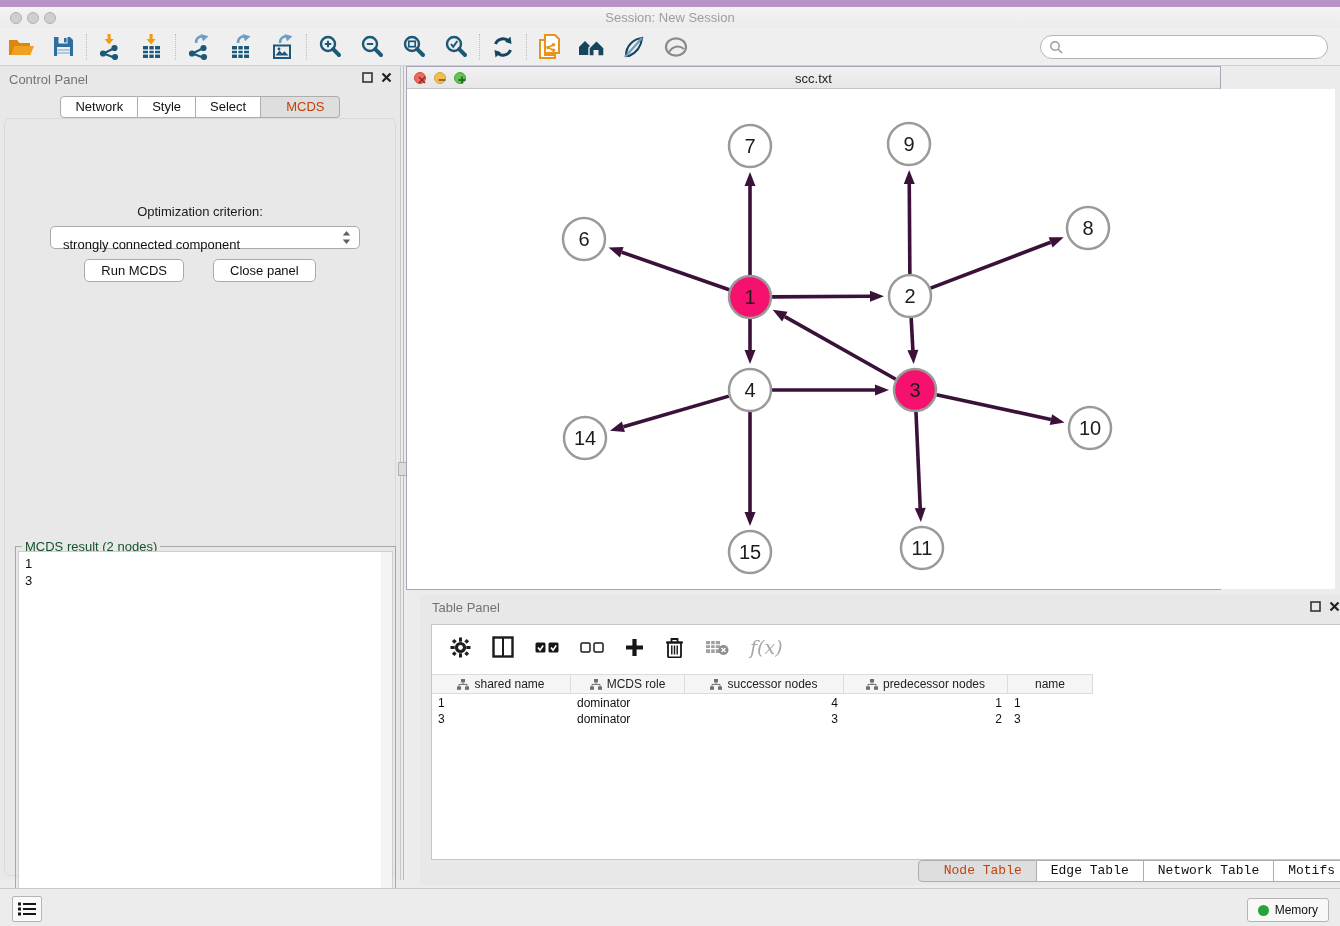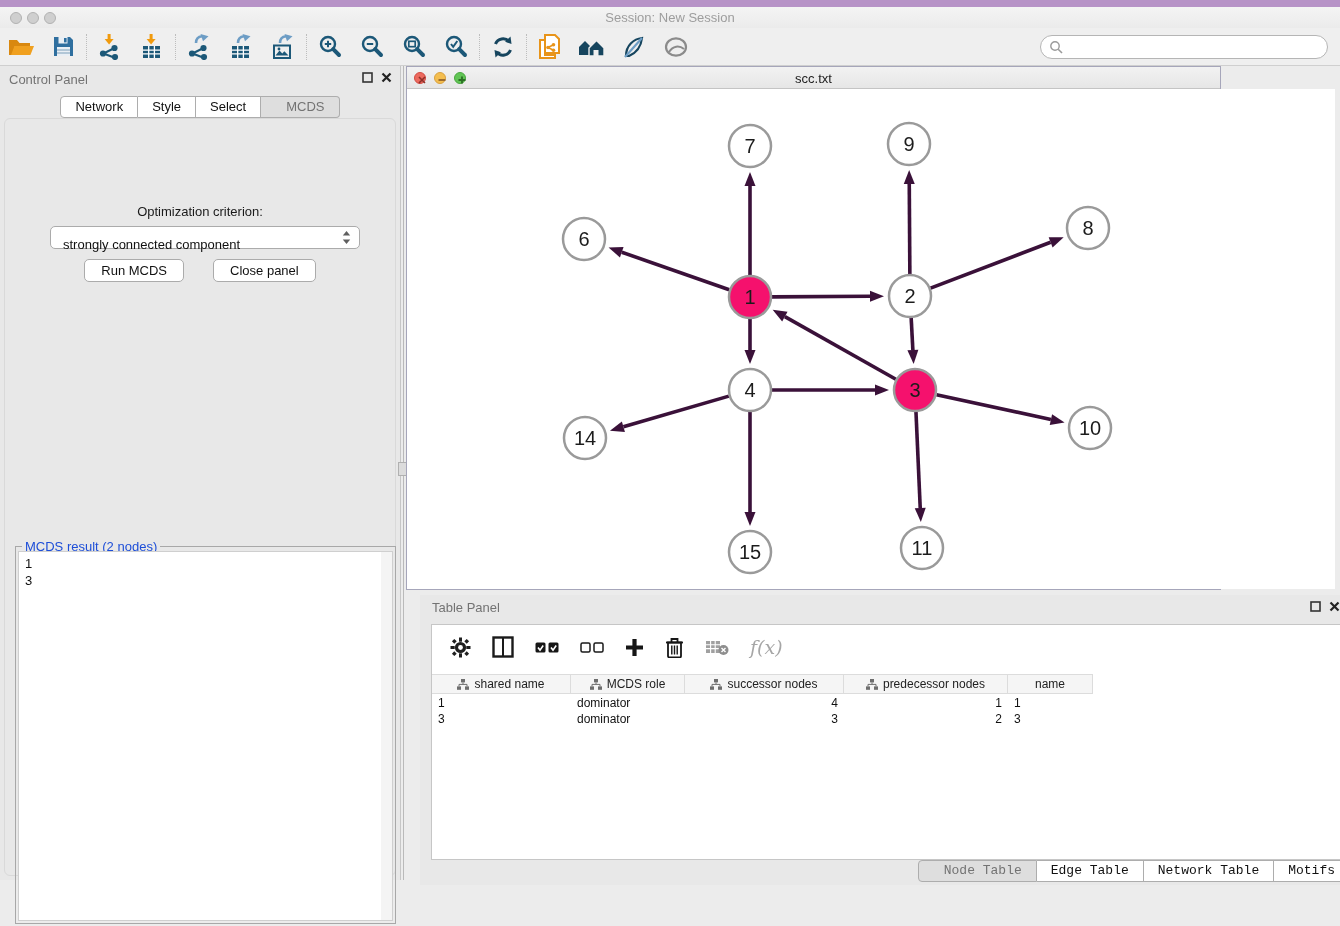--- a/index.html
+++ b/index.html
@@ -23,29 +23,29 @@
   
   .control-panel { position:absolute; left:0; top:66px; width:401px; height:814px; background:#e8e8e8; border-right:1px solid #c6c6c6; }
   .panel-head { position:relative; height:26px; }
   .panel-head .ph-title { position:absolute; left:9px; top:6px; font-size:13px; color:#737373; }
   .ph-icons { position:absolute; right:8px; top:6px; display:flex; gap:8px; align-items:center; }
   .tabs-row { position:absolute; left:0; top:30px; width:100%; display:flex; justify-content:center; }
   .seg { display:flex; }
   .seg .tab { height:22px; line-height:20px; padding:0 14px; font-size:13px; color:#111; background:#fff; border:1px solid #adadad; border-left:none; cursor:default; }
   .seg .tab:first-child { border-left:1px solid #adadad; border-radius:4px 0 0 4px; }
   .seg .tab:last-child { border-radius:0 4px 4px 0; }
-  .seg .tab.sel { background:#dedede; color:#737373;padding-left:25px; }
+  .seg .tab.sel { background:#dedede; color:#c2410c;padding-left:25px; }
   .cp-body { position:absolute; left:4px; right:4px; top:52px; bottom:4px; border:1px solid #d9d9d9; border-radius:6px; }
   .opt-label { position:absolute; left:0; top:85px; width:100%; text-align:center; font-size:13px; color:#1a1a1a; }
   .criterion { position:absolute; left:45px; top:107px; width:310px; height:23px; background:#fff; border:1px solid #ababab; border-radius:5px; font-size:13px; color:#111; display:flex; align-items:center; padding:0 8px 0 12px; }
   .criterion .cap { flex:1;margin-top:13px; }
   .cp-buttons { position:absolute; left:0; top:140px; width:100%; display:flex; justify-content:center; gap:29px; }
   .btn { height:23px; background:#fff; border:1px solid #ababab; border-radius:5px; font-size:13px; color:#111; padding:0 16px; font-family:"Liberation Sans",sans-serif; }
   .result-box { position:absolute; left:10px; top:427px; width:381px; height:378px; border:1px solid #a8a8a8; }
-  .result-legend { position:absolute; left:6px; top:-8px; background:#e8e8e8; padding:0 3px; font-size:13px; color:#1d4ed8; }
+  .result-legend { position:absolute; left:6px; top:-8px; background:#e8e8e8; padding:0 3px; font-size:13px; color:#14532d; }
   .result-area { position:absolute; left:2px; top:4px; right:2px; bottom:2px; background:#fff; border:1px solid #cfcfcf; font-size:13px; color:#111; padding:3px 0 0 6px; line-height:17px; }
   .result-scroll { position:absolute; right:0; top:0; bottom:0; width:11px; background:#f4f4f4; }
 
   
   .divider-v { position:absolute; left:401px; top:66px; width:5px; height:814px; background:#ececec; }
   .divider-v .line { position:absolute; left:2px; top:0; width:1px; height:100%; background:#b9b9b9; }
   .divider-v .grip { position:absolute; left:-3px; top:396px; width:9px; height:14px; background:#dcdcdc; border:1px solid #b0b0b0; }
 
   
   .net-window { position:absolute; left:406px; top:66px; width:815px; height:524px; background:#fff; border:1px solid #a6a6ba; }
@@ -548,14 +548,34 @@
     <div class="tp-tabs">
       <div class="seg">
         <div class="tab sel">Node Table</div>
         <div class="tab">Edge Table</div>
         <div class="tab">Network Table</div>
         <div class="tab">Motifs</div>
       </div>
     </div>
   </div>
 
+  <div class="statusbar">
+    <div class="list-btn">
+      <span>
+          <svg width="18" height="14" viewBox="0 0 18 14">
+            <g fill="#161616">
+              <rect x="0" y="0.5" width="3" height="3"></rect>
+              <rect x="5" y="1" width="13" height="2"></rect>
+              <rect x="0" y="5.5" width="3" height="3"></rect>
+              <rect x="5" y="6" width="13" height="2"></rect>
+              <rect x="0" y="10.5" width="3" height="3"></rect>
+              <rect x="5" y="11" width="13" height="2"></rect>
+            </g>
+          </svg>
+        </span>
+    </div>
+    <div class="mem-btn">
+      <span class="mem-dot"></span>
+      <span>Memory</span>
+    </div>
+  </div>
 
 </div>
 
 </body></html>

